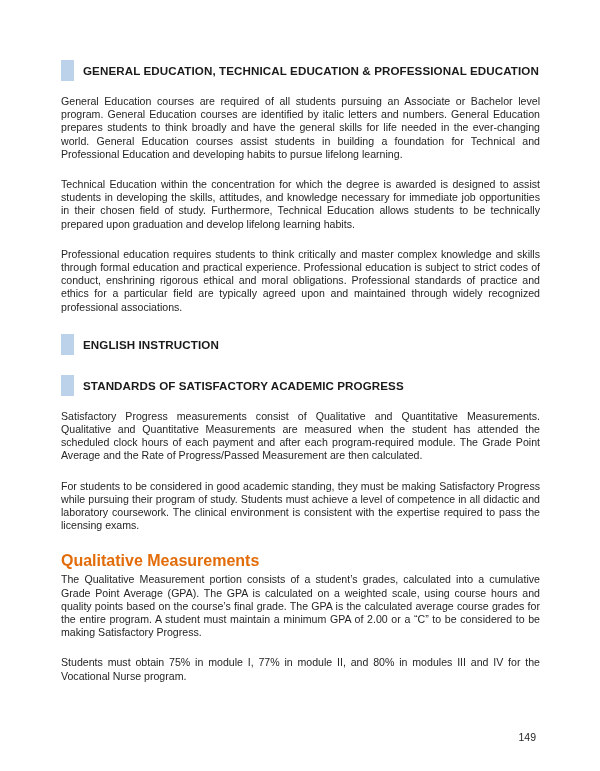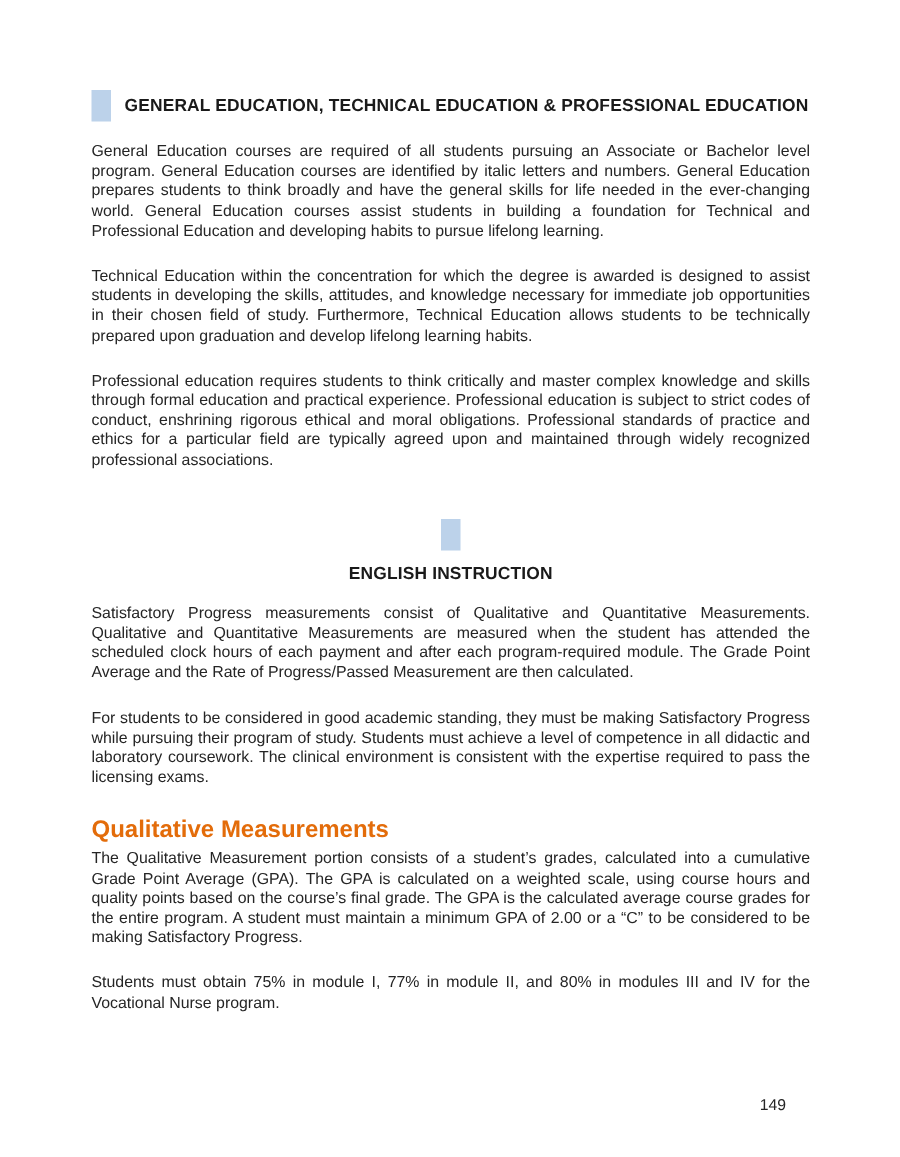--- a/index.html
+++ b/index.html
@@ -24,21 +24,21 @@
   .content {
     position: absolute;
     top: 60px; left: 61px; right: 60px;
   }
   .section-heading {
     display: flex;
     align-items: center;
     gap: 9px;
     margin: 0 0 14px 0;
   }
-  .section-heading.spaced-top { margin-top: 32px; flex-direction: column; }
+  .section-heading.spaced-top { margin-top: 20px; }
   .bullet {
     width: 13px; height: 21px;
     background: var(--heading-bullet);
     flex: 0 0 auto;
   }
   .heading-text {
     font-size: 11.6px;
     font-weight: bold;
     color: var(--heading-text);
     letter-spacing: 0.1px;
@@ -51,21 +51,21 @@
     margin: 0 0 17px 0;
   }
   .subheading {
     font-size: 16px;
     font-weight: bold;
     color: var(--subheading-orange);
     margin: 20px 0 3px 0;
   }
   .page-number {
     position: absolute;
-    right: 76px; bottom: 28px;
+    right: 64px; bottom: 28px;
     font-size: 10.5px;
     color: var(--text);
   }
 </style>
 </head>
 <body>
 
 <div class="page">
   <div class="content">
 
@@ -75,20 +75,24 @@
     </div>
     <p class="body">General Education courses are required of all students pursuing an Associate or Bachelor level program. General Education courses are identified by italic letters and numbers. General Education prepares students to think broadly and have the general skills for life needed in the ever-changing world. General Education courses assist students in building a foundation for Technical and Professional Education and developing habits to pursue lifelong learning.</p>
     <p class="body">Technical Education within the concentration for which the degree is awarded is designed to assist students in developing the skills, attitudes, and knowledge necessary for immediate job opportunities in their chosen field of study. Furthermore, Technical Education allows students to be technically prepared upon graduation and develop lifelong learning habits.</p>
     <p class="body">Professional education requires students to think critically and master complex knowledge and skills through formal education and practical experience. Professional education is subject to strict codes of conduct, enshrining rigorous ethical and moral obligations. Professional standards of practice and ethics for a particular field are typically agreed upon and maintained through widely recognized professional associations.</p>
 
     <div class="section-heading spaced-top">
       <span class="bullet"></span>
       <span class="heading-text">ENGLISH INSTRUCTION</span>
     </div>
 
+    <div class="section-heading spaced-top">
+      <span class="bullet"></span>
+      <span class="heading-text">STANDARDS OF SATISFACTORY ACADEMIC PROGRESS</span>
+    </div>
     <p class="body">Satisfactory Progress measurements consist of Qualitative and Quantitative Measurements. Qualitative and Quantitative Measurements are measured when the student has attended the scheduled clock hours of each payment and after each program-required module. The Grade Point Average and the Rate of Progress/Passed Measurement are then calculated.</p>
     <p class="body">For students to be considered in good academic standing, they must be making Satisfactory Progress while pursuing their program of study. Students must achieve a level of competence in all didactic and laboratory coursework. The clinical environment is consistent with the expertise required to pass the licensing exams.</p>
 
     <div class="subheading">Qualitative Measurements</div>
     <p class="body">The Qualitative Measurement portion consists of a student’s grades, calculated into a cumulative Grade Point Average (GPA). The GPA is calculated on a weighted scale, using course hours and quality points based on the course’s final grade. The GPA is the calculated average course grades for the entire program. A student must maintain a minimum GPA of 2.00 or a “C” to be considered to be making Satisfactory Progress.</p>
     <p class="body">Students must obtain 75% in module I, 77% in module II, and 80% in modules III and IV for the Vocational Nurse program.</p>
 
   </div>
 
   <div class="page-number">149</div>

